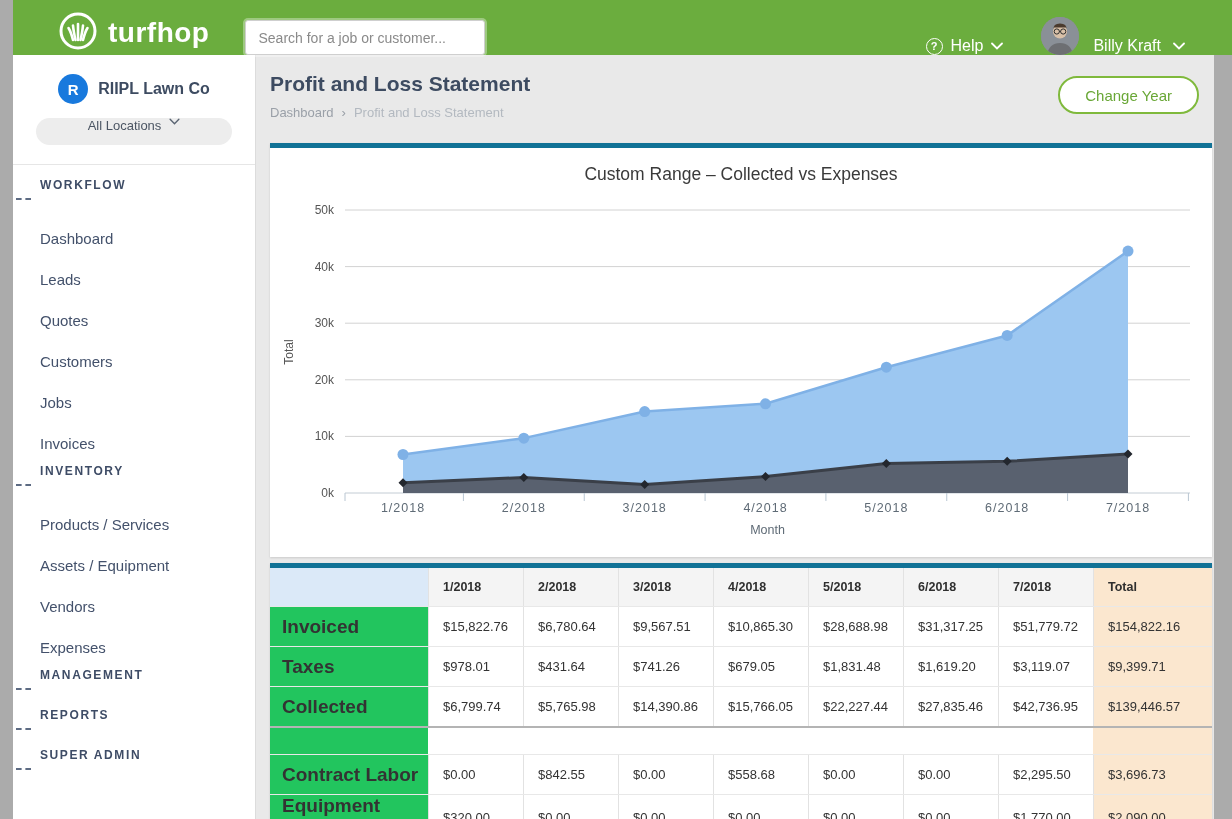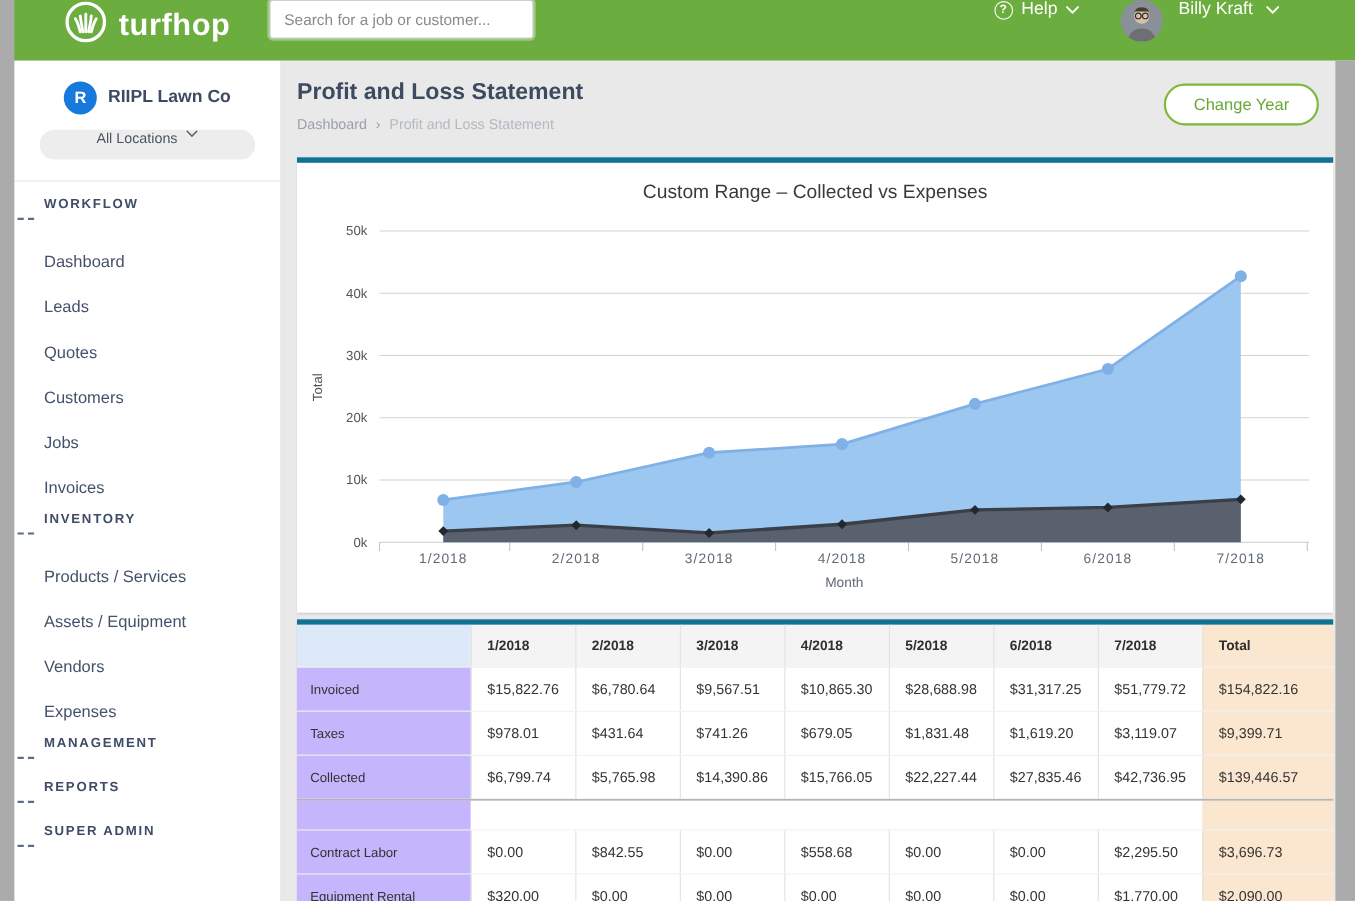--- a/index.html
+++ b/index.html
@@ -6,21 +6,21 @@
   html,body { width:1232px; height:819px; overflow:hidden; }
   body { font-family:"Liberation Sans", sans-serif; background:#e9e9e9; }
   .page { position:relative; width:1232px; height:819px; overflow:hidden; background:#e9e9e9; }
 
   
   .left-rail  { position:absolute; left:0; top:0; width:13px; height:819px; background:#ababab; z-index:60; }
   .right-rail { position:absolute; right:0; top:55px; width:18px; height:764px; background:#ababab; z-index:60; }
 
   
   .topbar { position:absolute; left:0; top:0; width:1232px; height:55px; background:#6bad3e;
-            display:flex; align-items:flex-start; padding:0 69px 0 58px; z-index:10; }
+            display:flex; align-items:flex-end; padding:0 47px 0 58px; z-index:10; }
   .logo { display:flex; align-items:center; gap:10px; cursor:pointer; }
   .logo-text { color:#fff; font-size:28px; font-weight:bold; letter-spacing:.5px; }
   .search-wrap { margin-left:36px; }
   .search-input { width:240px; height:35px; border:1px solid #cfcfcf; border-radius:3px; background:#fff;
                   font-family:"Liberation Sans",sans-serif; font-size:14px; color:#444; padding:0 12px; outline:none;
                   box-shadow:0 0 0 2px rgba(255,255,255,.35); }
   .search-input::placeholder { color:#8a8a8a; }
   .topbar-spacer { flex:1; }
   .help-group { display:flex; align-items:center; gap:8px; color:#fff; font-size:16px; cursor:pointer; margin-right:38px; }
   .q-circle { display:inline-flex; align-items:center; justify-content:center; width:17px; height:17px;
@@ -57,21 +57,21 @@
   .accent-bar { height:5px; background:#117296; }
   .chart-card { margin-top:23px; height:414px; }
   .chart-title { text-align:center; margin-top:16px; font-size:17.5px; color:#3a3a3a; }
   #chart-svg { position:absolute; left:0; top:0; width:927px; height:414px; }
 
   
   .table-card { margin-top:6px; }
   .pl-row { display:grid; grid-template-columns:158px repeat(7, 95px) 1fr; }
   .t-cell { display:flex; align-items:center; padding-left:14px; font-size:13px; color:#333;
             border-left:1px solid #e2e2e2; background:#fff; }
-  .t-label { padding-left:12px; background:#c4b5fd; border-left:none; font-size:12px; color:#333; font-weight:400; }
+  .t-label { padding-left:12px; background:#22c55e; border-left:none; font-size:19px; color:#333; font-weight:700; }
   .t-total { background:#fbe7cf; font-weight:normal; }
   .head-row .t-cell { background:#f4f4f4; font-size:12.5px; font-weight:bold; color:#2f2f2f; }
   .head-row { height:38px; }
   .head-row .t-label { background:#dbe9f8; }
   .head-row .t-total { background:#fbe7cf; }
   .data-row { height:40px; border-top:1px solid #e8e8e8; }
   .group-divider { height:2px; background:#b4b4b4; }
   .spacer-row { height:26px; }
   .spacer-row .t-cell { border-left:none; }
   .spacer-row .t-total { border-left:none; }

